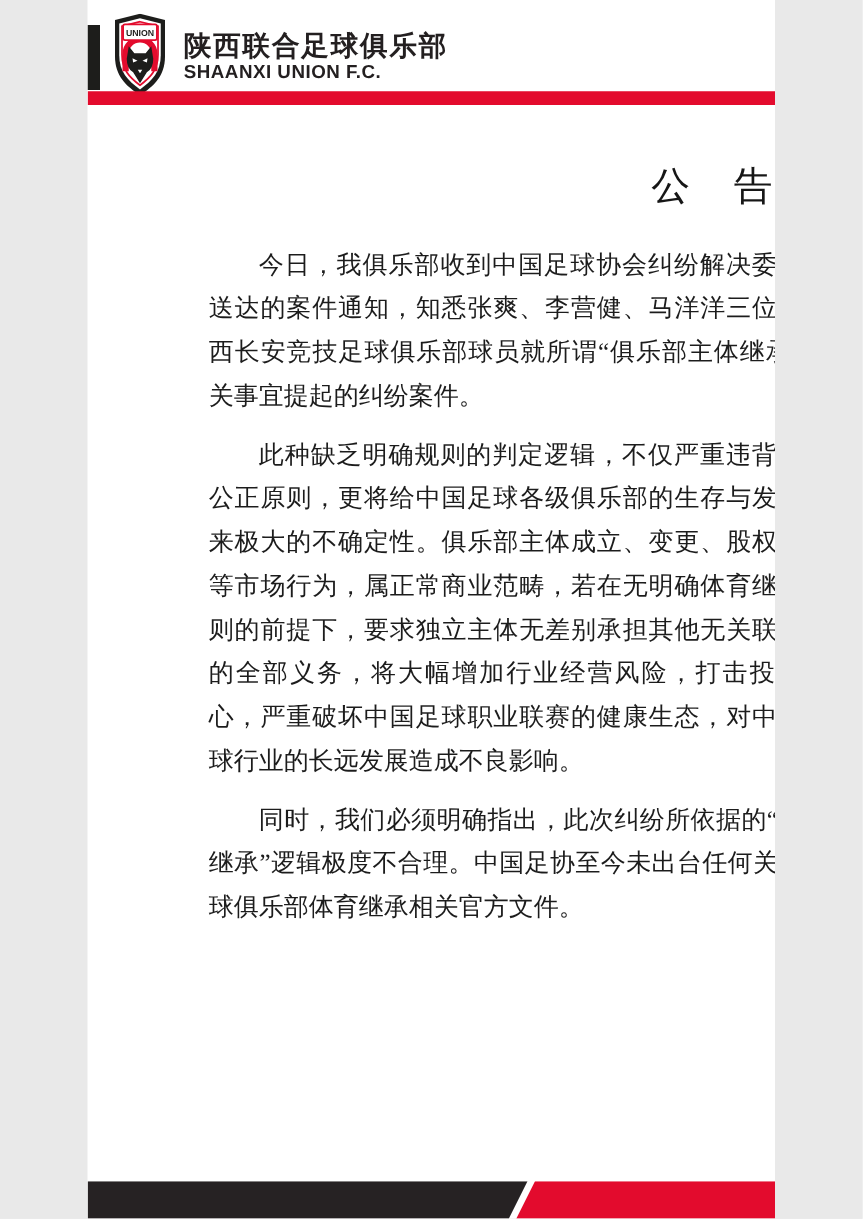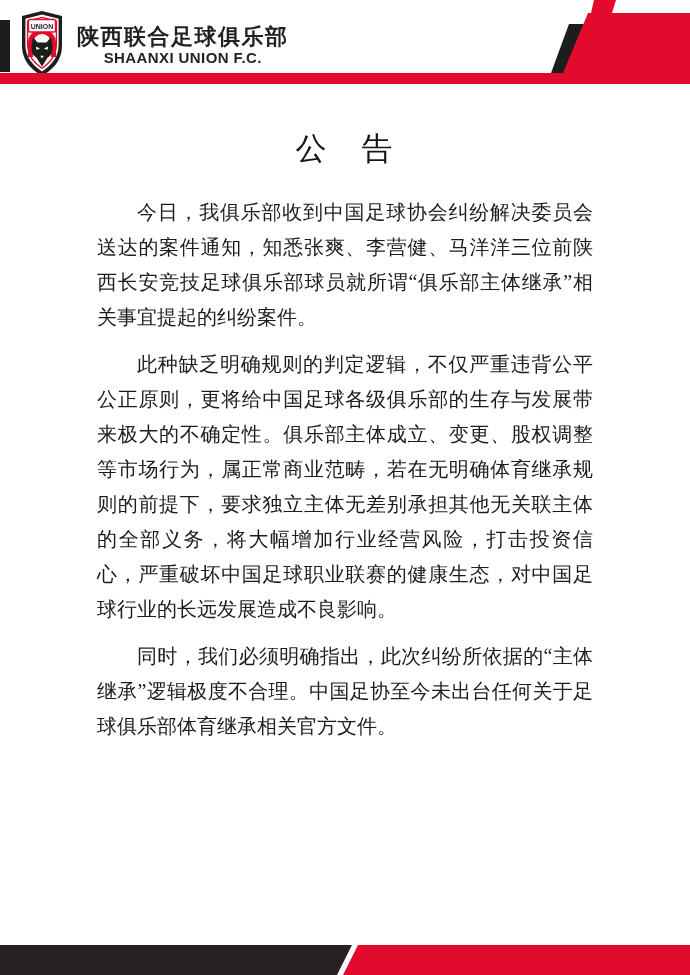--- a/index.html
+++ b/index.html
@@ -1,31 +1,31 @@
 <!DOCTYPE html>
 <html><head>
 <meta charset="utf-8">
 <style>
   html,body { margin:0; padding:0; background:#e9e9e9; }
   .page {
-    position:relative; width:690px; height:975px; margin:0 auto;
+    position:relative; width:550px; height:975px; margin:0 auto;
     background:#ffffff; overflow:hidden;
     font-family:"Liberation Serif","DejaVu Serif",serif;
   }
   
   .left-black-bar { position:absolute; left:0; top:20px; width:10px; height:52px; background:#1d1d1b; }
   .logo { position:absolute; left:21px; top:11px; width:42px; height:66px; }
   .club-names { position:absolute; left:77px; top:25px; font-family:"Liberation Sans","DejaVu Sans",sans-serif; color:#231f20; }
   .club-zh { font-size:22px; font-weight:700; letter-spacing:1.5px; line-height:23px; }
-  .club-en { font-size:15px; font-weight:700; letter-spacing:0.4px; line-height:16px; margin-top:2px;text-align:center; }
+  .club-en { font-size:15px; font-weight:700; letter-spacing:0.4px; line-height:16px; margin-top:2px; }
   .header-decor { position:absolute; left:0; top:0; width:690px; height:90px; }
   
   .doc-title {
     position:absolute; left:0; right:0; top:128px; margin:0;
-    text-align:center; font-size:31px; font-weight:400;
+    text-align:right; font-size:31px; font-weight:400;
     letter-spacing:2px; color:#161616;
   }
   .doc-body {
     position:absolute; left:85px; top:183px; width:520px;
     font-size:20px; line-height:35px; color:#1c1c1c;
     text-align:justify;
   }
   .doc-body p { margin:12px; text-indent:2em; }
   
   .footer-decor { position:absolute; left:0; bottom:0; width:690px; height:30px; }

